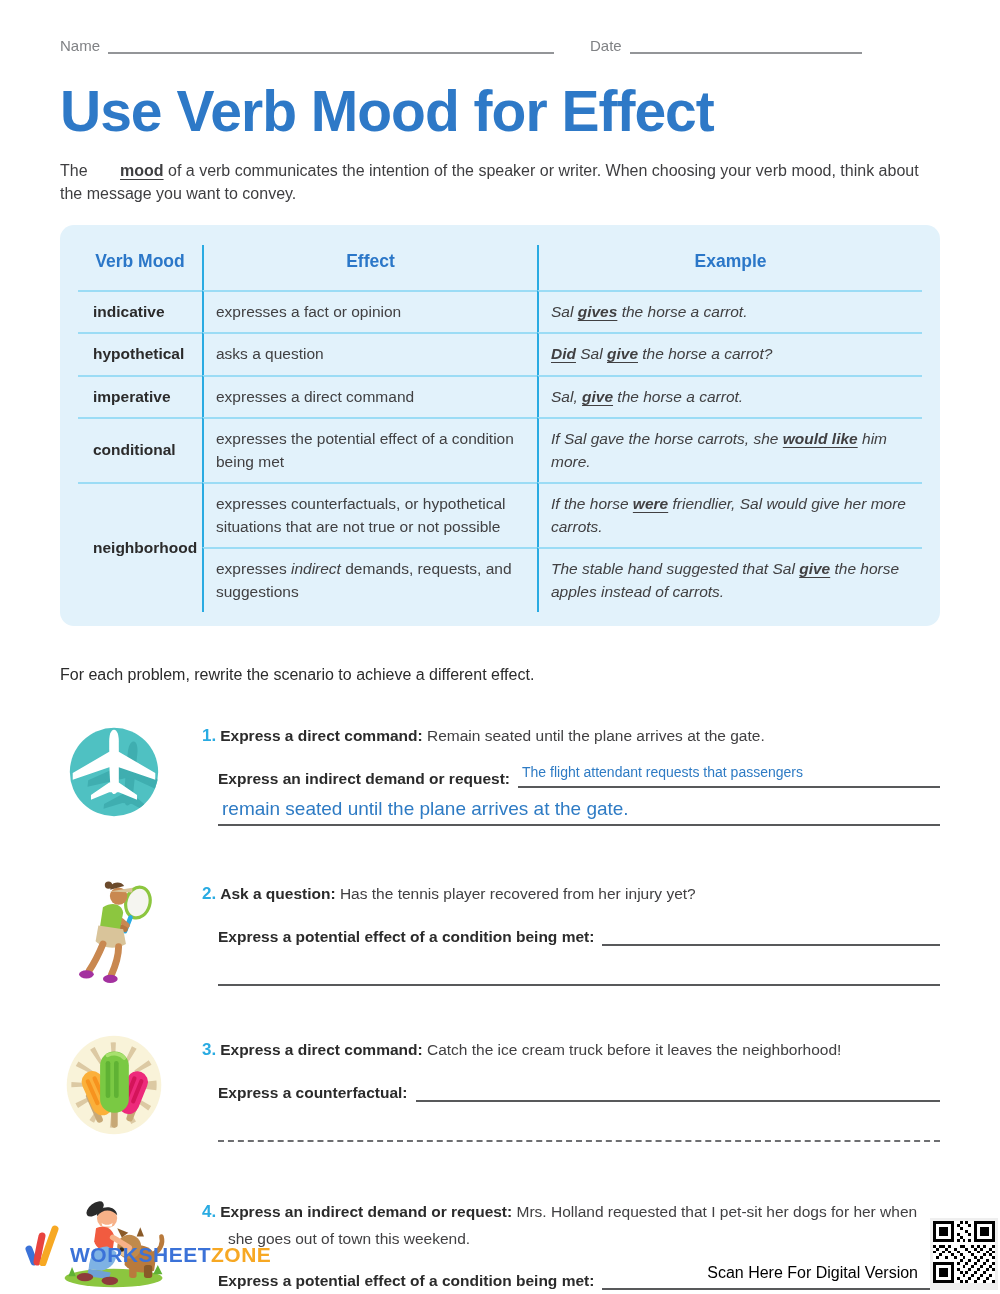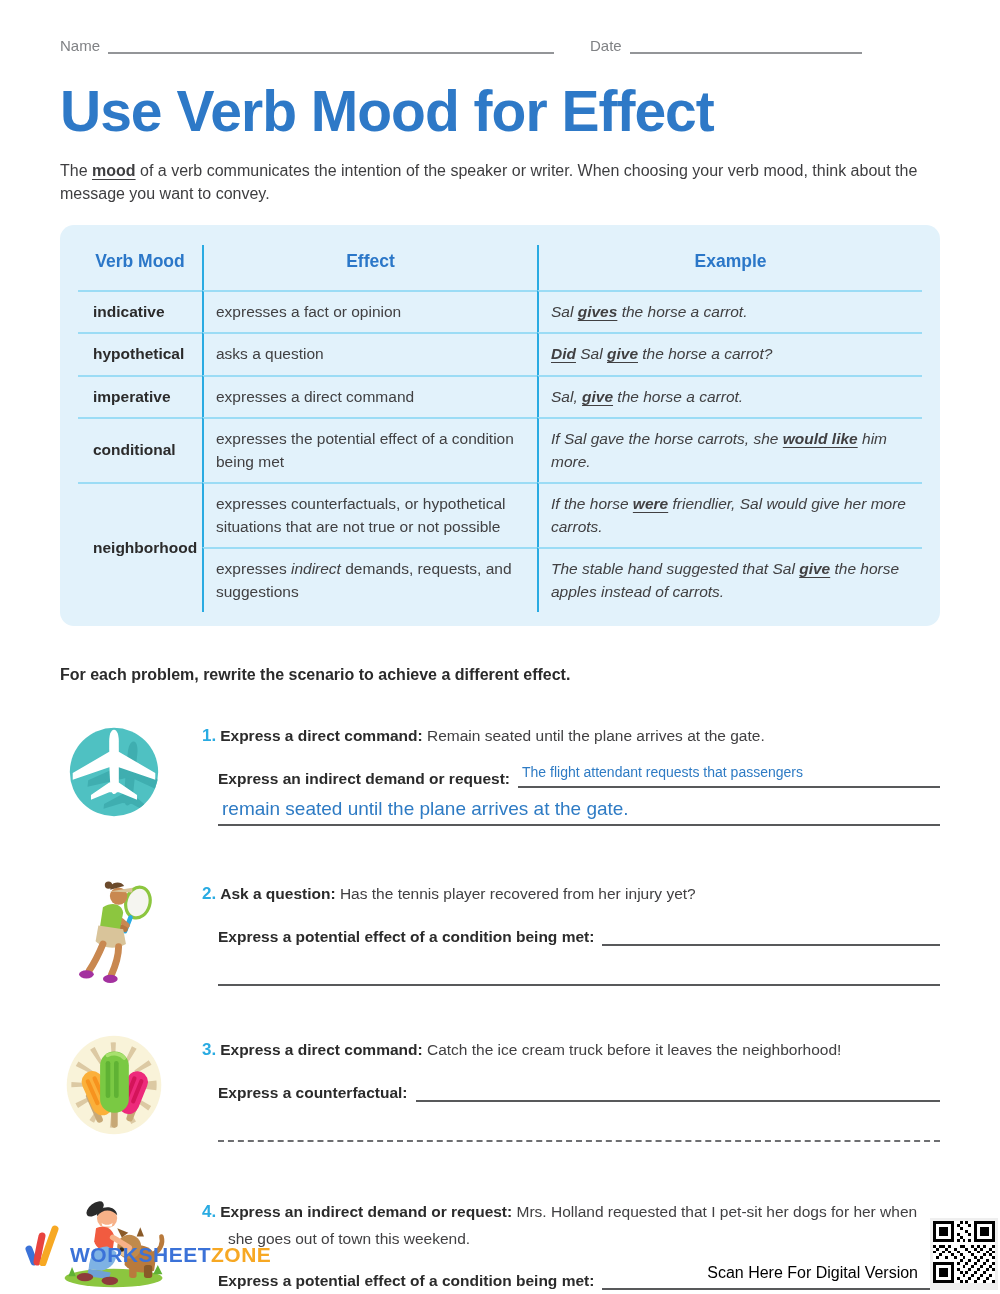--- a/index.html
+++ b/index.html
@@ -11,37 +11,37 @@
   .topbar { display:flex; align-items:flex-end; padding:34px 138px 0 60px;border-radius:15px; }
   .field { display:flex; align-items:flex-end; }
   .field-name { flex:1; margin-right:36px; }
   .field-date { width:272px; }
   .field .lbl { color:#808285; font-size:15px; padding-right:8px; }
   .blank-line { flex:1; border-bottom:2px solid #939598; height:20px; }
 
   
   h1.title { margin:24px 60px 0; font-size:57px; font-weight:bold; letter-spacing:-1px; color:#2E79C7; }
   p.intro { margin:16px 60px 0; font-size:16px; line-height:1.42; color:#3E3E40; }
-  p.intro b u { text-underline-offset:3px; }
+  p.intro b u { text-underline-offset:3px;margin-left:28px; }
 
   
   .vtable-wrap { margin:20px 60px 0; background:#E2F2FB; border-radius:14px; padding:20px 18px 14px; }
   .vtable { display:grid; grid-template-columns:124px 335px 1fr; }
   .cell { display:flex; align-items:center; padding:9px 10px 9px 12px; font-size:15.5px; line-height:1.45; color:#414042; }
   .cell .txt { display:inline; }
   .c-head { color:#2B77C8; font-weight:bold; font-size:17.5px; justify-content:center; text-align:center; padding:4px 0 15px; }
   .c-mood { font-weight:bold; color:#2B2B2B; padding-left:15px; }
   .c-div { border-left:2px solid #29ABE2; }
   .hr-line { border-top:2px solid #9BDCF5; }
   .c-ital { font-style:italic; }
   .bu { font-weight:bold; text-decoration:underline; text-underline-offset:3px; }
   .ital { font-style:italic; }
 
   
-  .instruction { margin:40px 60px 16px; font-size:16px; font-weight:bold; color:#2B2B2B; }
+  .instruction { margin:40px 60px 16px; font-size:16px; font-weight:normal; color:#2B2B2B; }
 
   
   .problems { margin:0 60px; }
   .problem { display:flex; align-items:flex-start; }
   .icon-box { width:108px; min-width:108px; margin-right:34px; display:flex; justify-content:center; }
   .p-content { flex:1; padding-top:4px; }
   .prompt { font-size:15.5px; color:#414042; line-height:1.65; padding-left:26px; text-indent:-26px; }
   .prompt b, .answer-row b { color:#2B2B2B; }
   .num { color:#29ABE2; font-weight:bold; font-size:17px; margin-right:4px; }
   .answers { padding-left:16px; }

